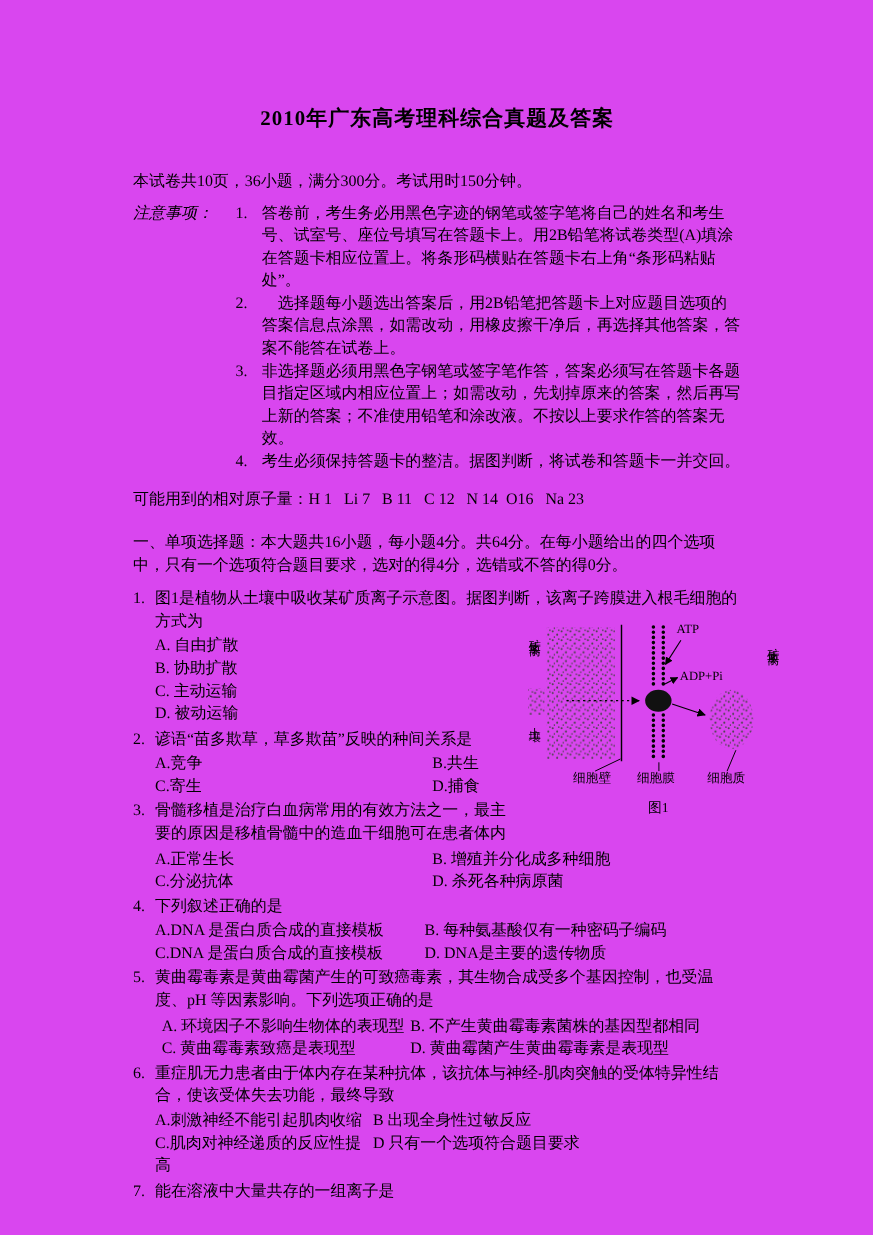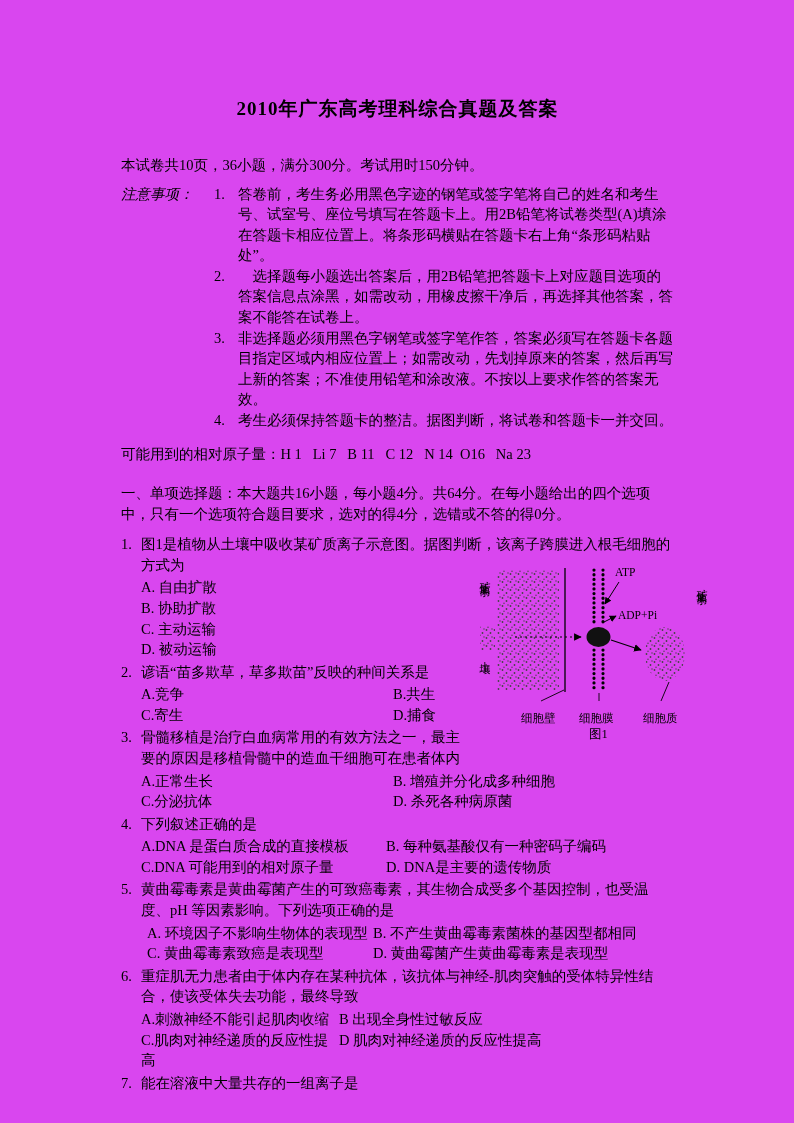--- a/index.html
+++ b/index.html
@@ -51,21 +51,21 @@
     font-size:11.5px;
   }
   .fig svg{position:absolute;left:0;top:0;}
   .fig-label{position:absolute;line-height:1.1;}
   .v-label{writing-mode:vertical-rl;text-orientation:upright;letter-spacing:2px;font-size:11px;}
   .fig-atp{left:138px;top:2px;font-size:11.5px;}
   .fig-adp{left:141px;top:45px;font-size:11.5px;}
   .fig-mineral-left{left:2px;top:8px;}
   .fig-soil{left:2px;top:88px;}
   .fig-mineral-right{left:219px;top:16px;}
-  .fig-bottom{top:148px;font-size:11.5px;}
+  .fig-bottom{top:138px;font-size:11.5px;}
   .fig-wall{left:44px;}
   .fig-mem{left:102px;}
   .fig-cyto{left:166px;}
   .fig-cap{left:112px;top:164px;font-size:12.5px;}
 </style>
 </head>
 <body>
 
 <div class="page">
 
@@ -191,21 +191,21 @@
       </div>
     </div>
 
     <div class="q">
       <span class="q-num">4.</span>
       <div class="q-body">
         <div class="stem">下列叙述正确的是</div>
         <div class="opts opts-grid c245">
           <div>A.DNA 是蛋白质合成的直接模板</div>
           <div>B. 每种氨基酸仅有一种密码子编码</div>
-          <div>C.DNA 可能用到的相对原子量</div>
+          <div>C.DNA 是蛋白质合成的直接模板</div>
           <div>D. DNA是主要的遗传物质</div>
         </div>
       </div>
     </div>
 
     <div class="q">
       <span class="q-num">5.</span>
       <div class="q-body">
         <div class="stem">黄曲霉毒素是黄曲霉菌产生的可致癌毒素，其生物合成受多个基因控制，也受温度、pH 等因素影响。下列选项正确的是</div>
         <div class="opts opts-grid c226">
@@ -218,21 +218,21 @@
     </div>
 
     <div class="q">
       <span class="q-num">6.</span>
       <div class="q-body">
         <div class="stem">重症肌无力患者由于体内存在某种抗体，该抗体与神经-肌肉突触的受体特异性结合，使该受体失去功能，最终导致</div>
         <div class="opts opts-grid c198">
           <div>A.刺激神经不能引起肌肉收缩</div>
           <div>B 出现全身性过敏反应</div>
           <div>C.肌肉对神经递质的反应性提高</div>
-          <div>D 肌肉对神经递质的反应性提高</div>
+          <div>D 只有一个选项符合题目要求</div>
         </div>
       </div>
     </div>
 
     <div class="q">
       <span class="q-num">7.</span>
       <div class="q-body">
         <div class="stem">能在溶液中大量共存的一组离子是</div>
       </div>
     </div>

